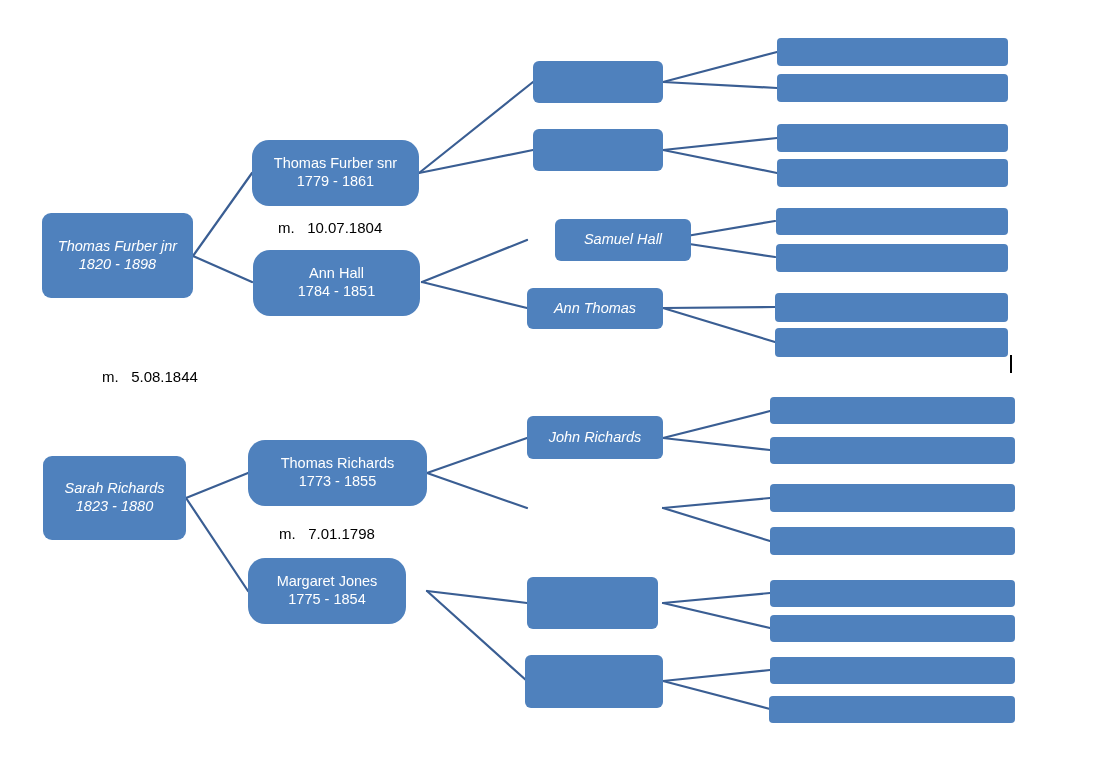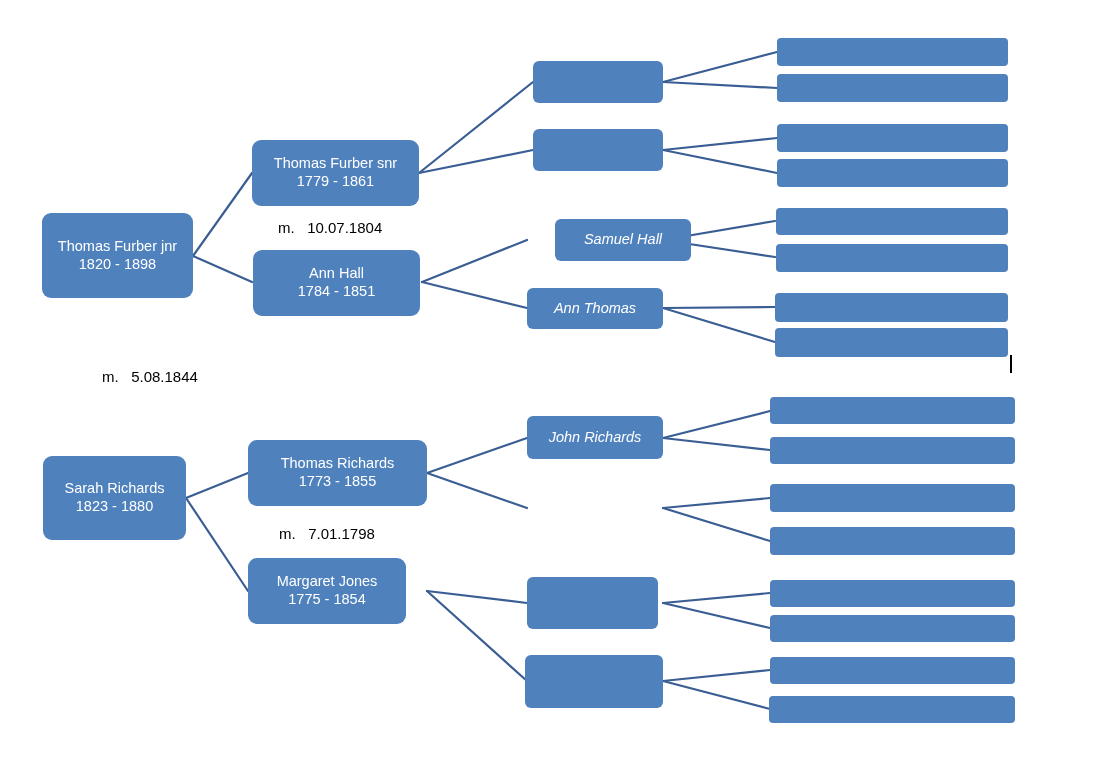--- a/index.html
+++ b/index.html
@@ -33,22 +33,22 @@
     border-radius: 7px;
     display: flex;
     align-items: center;
     justify-content: center;
     text-align: center;
     color: #ffffff;
     line-height: 1.22;
     white-space: pre-line;
     z-index: 2;
   }
-  .node.gen1 { font-size: 14.5px; border-radius: 9px; }
-  .node.gen2 { font-size: 14.5px; border-radius: 9px; }
+  .node.gen1 { font-size: 14.5px; border-radius: 9px; font-style: italic; }
+  .node.gen2 { font-size: 14.5px; border-radius: 17px; }
   .node.gen3 { font-size: 14.5px; font-style: italic; border-radius: 6px; }
   .node.gen4 { font-size: 13px; border-radius: 4px; }
   .mlabel {
     position: absolute;
     color: #000000;
     font-size: 15px;
     white-space: pre;
     z-index: 3;
   }
   .caret {

